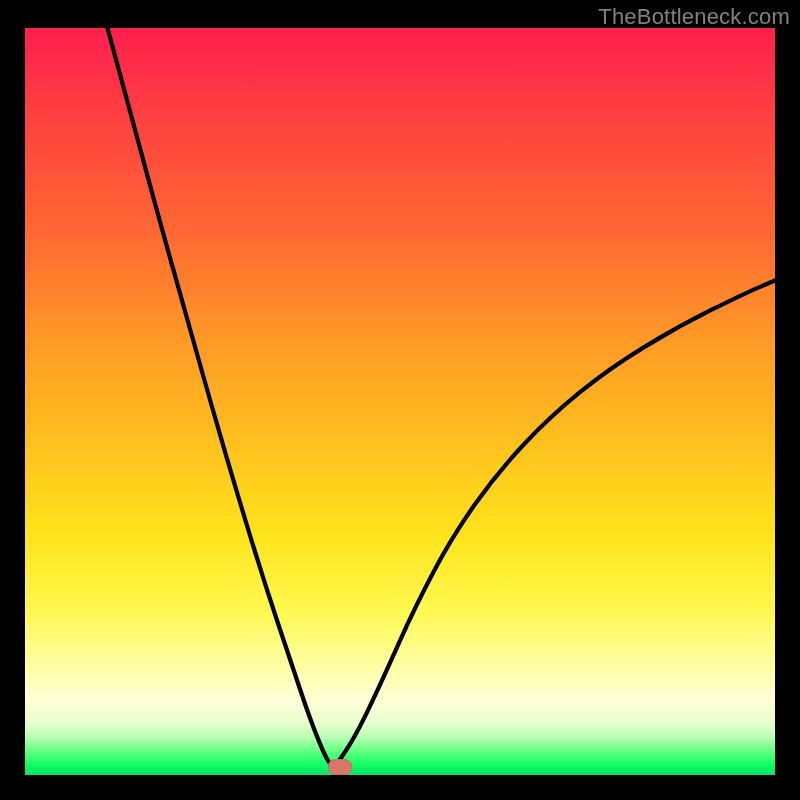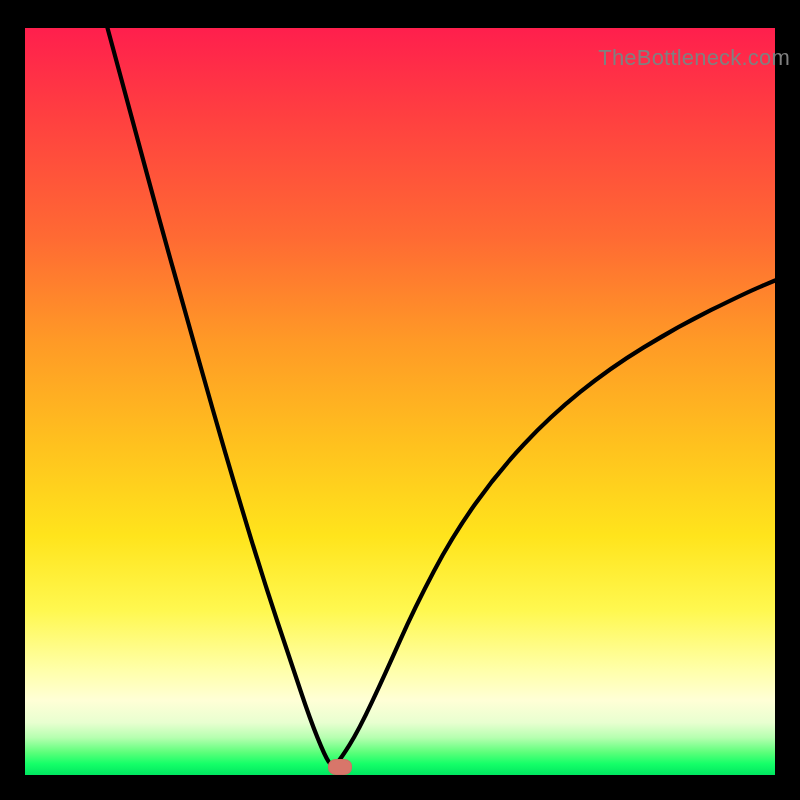--- a/index.html
+++ b/index.html
@@ -20,21 +20,20 @@
   .watermark {
     position: absolute;
     top: 4px;
     right: 10px;
     color: #808080;
     font-size: 22px;
     font-weight: 500;
     letter-spacing: 0.2px;
     font-family: Arial, Helvetica, sans-serif;
     z-index: 50;
-    margin-top: 41px;
   }
   .plot-area {
     position: absolute;
     left: 25px;
     top: 28px;
     width: 750px;
     height: 747px;
     
     background: linear-gradient(
       to bottom,

